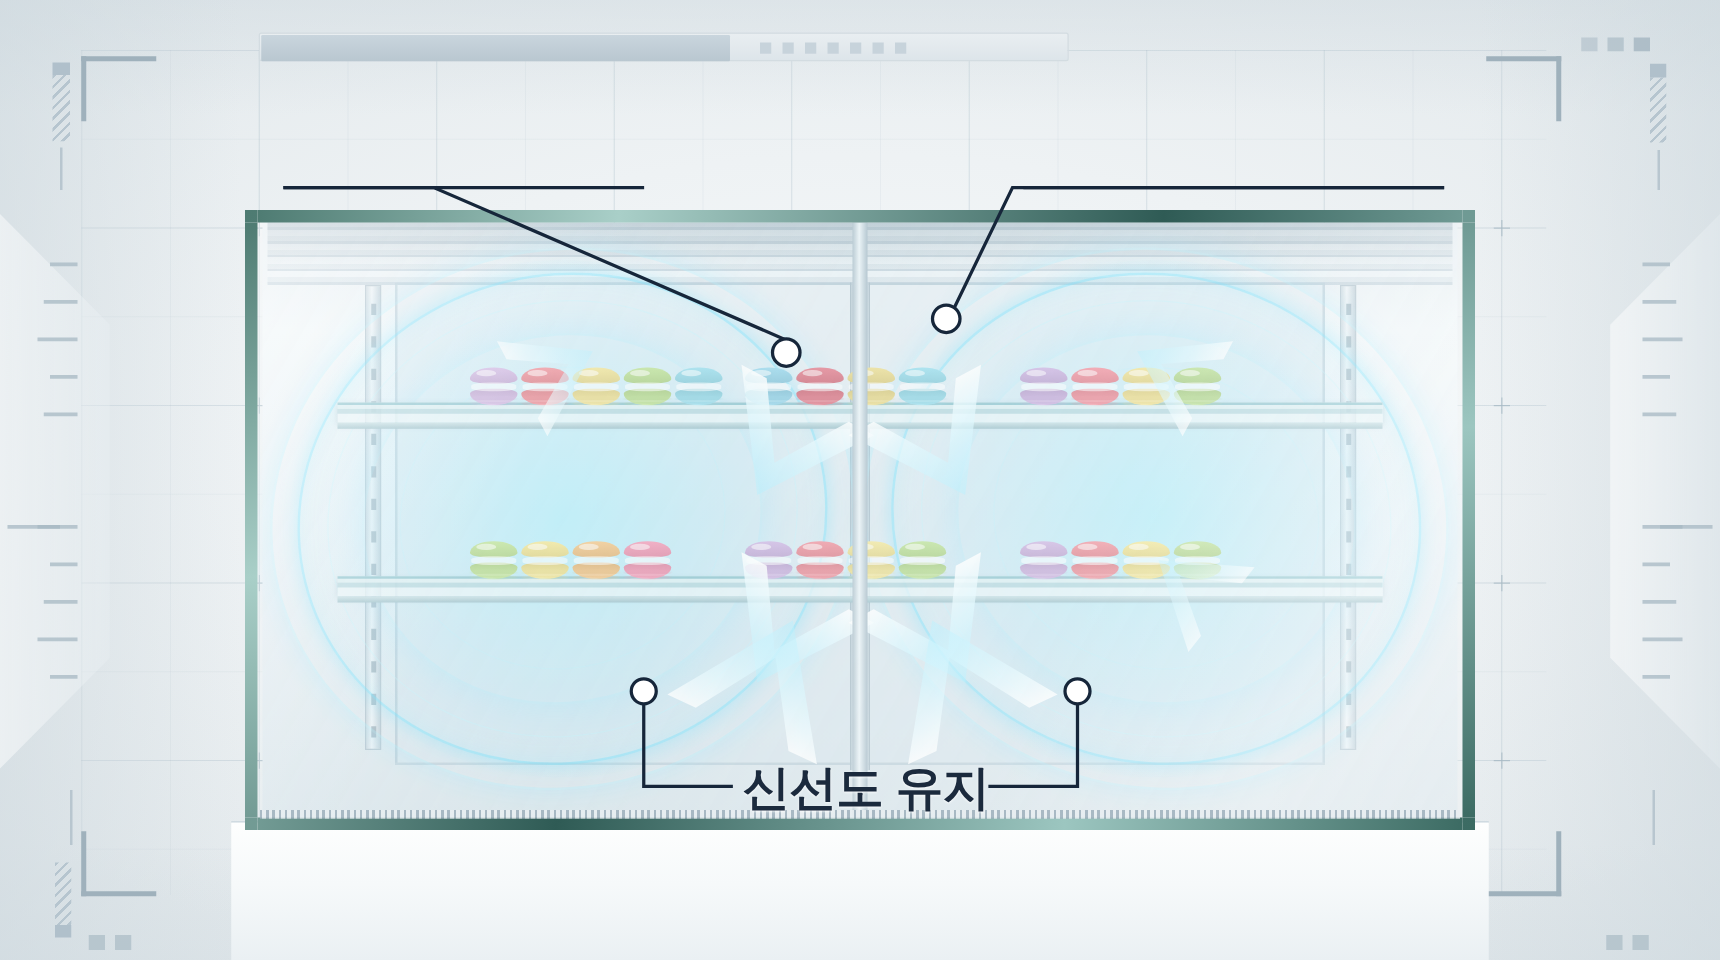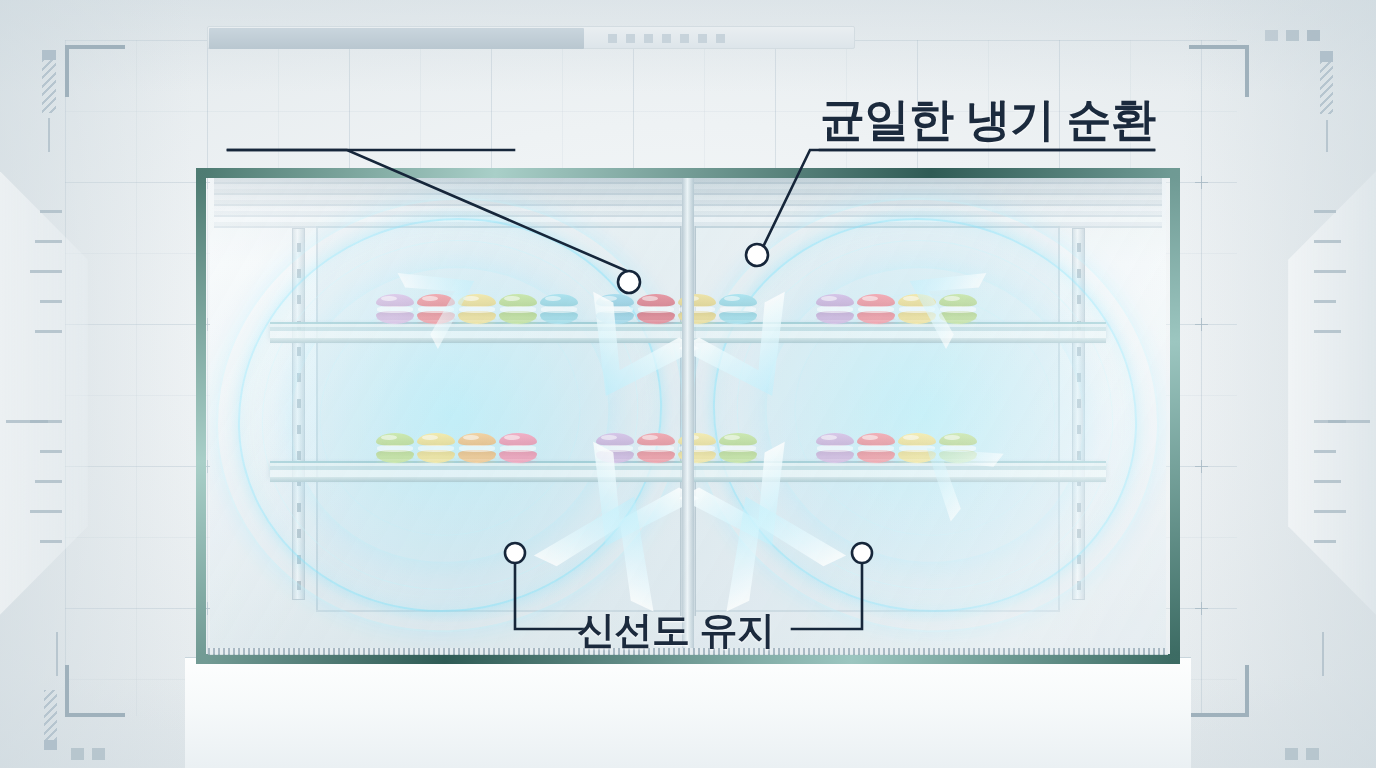--- a/index.html
+++ b/index.html
@@ -740,16 +740,15 @@
       <line id="ul-1" stroke-width="2.6" x1="820" y1="150" x2="1154" y2="150" stroke="#16263a"></line>
     </g>
     <g fill="#ffffff" stroke="#16263a" stroke-width="2.6">
       <circle id="dot-0" cx="629" cy="282" r="11"></circle>
       <circle id="dot-1" cx="757" cy="255" r="11"></circle>
       <circle id="dot-2a" cx="515" cy="553" r="10"></circle>
       <circle id="dot-2b" cx="862" cy="553" r="10"></circle>
     </g>
   </svg>
 
-  <div class="callout-label big" id="lb-1" style="left: 820px; top: 90px;">균일한 냉기 순환</div>
-  <div class="callout-label mid" id="lb-2" style="left: 577px; top: 605px;">신선도 유지</div>
+  <div class="callout-label mid" id="lb-2" style="left: 594px; top: 605px;">신선도 유지</div>
 
 </div>
 
 </body></html>

